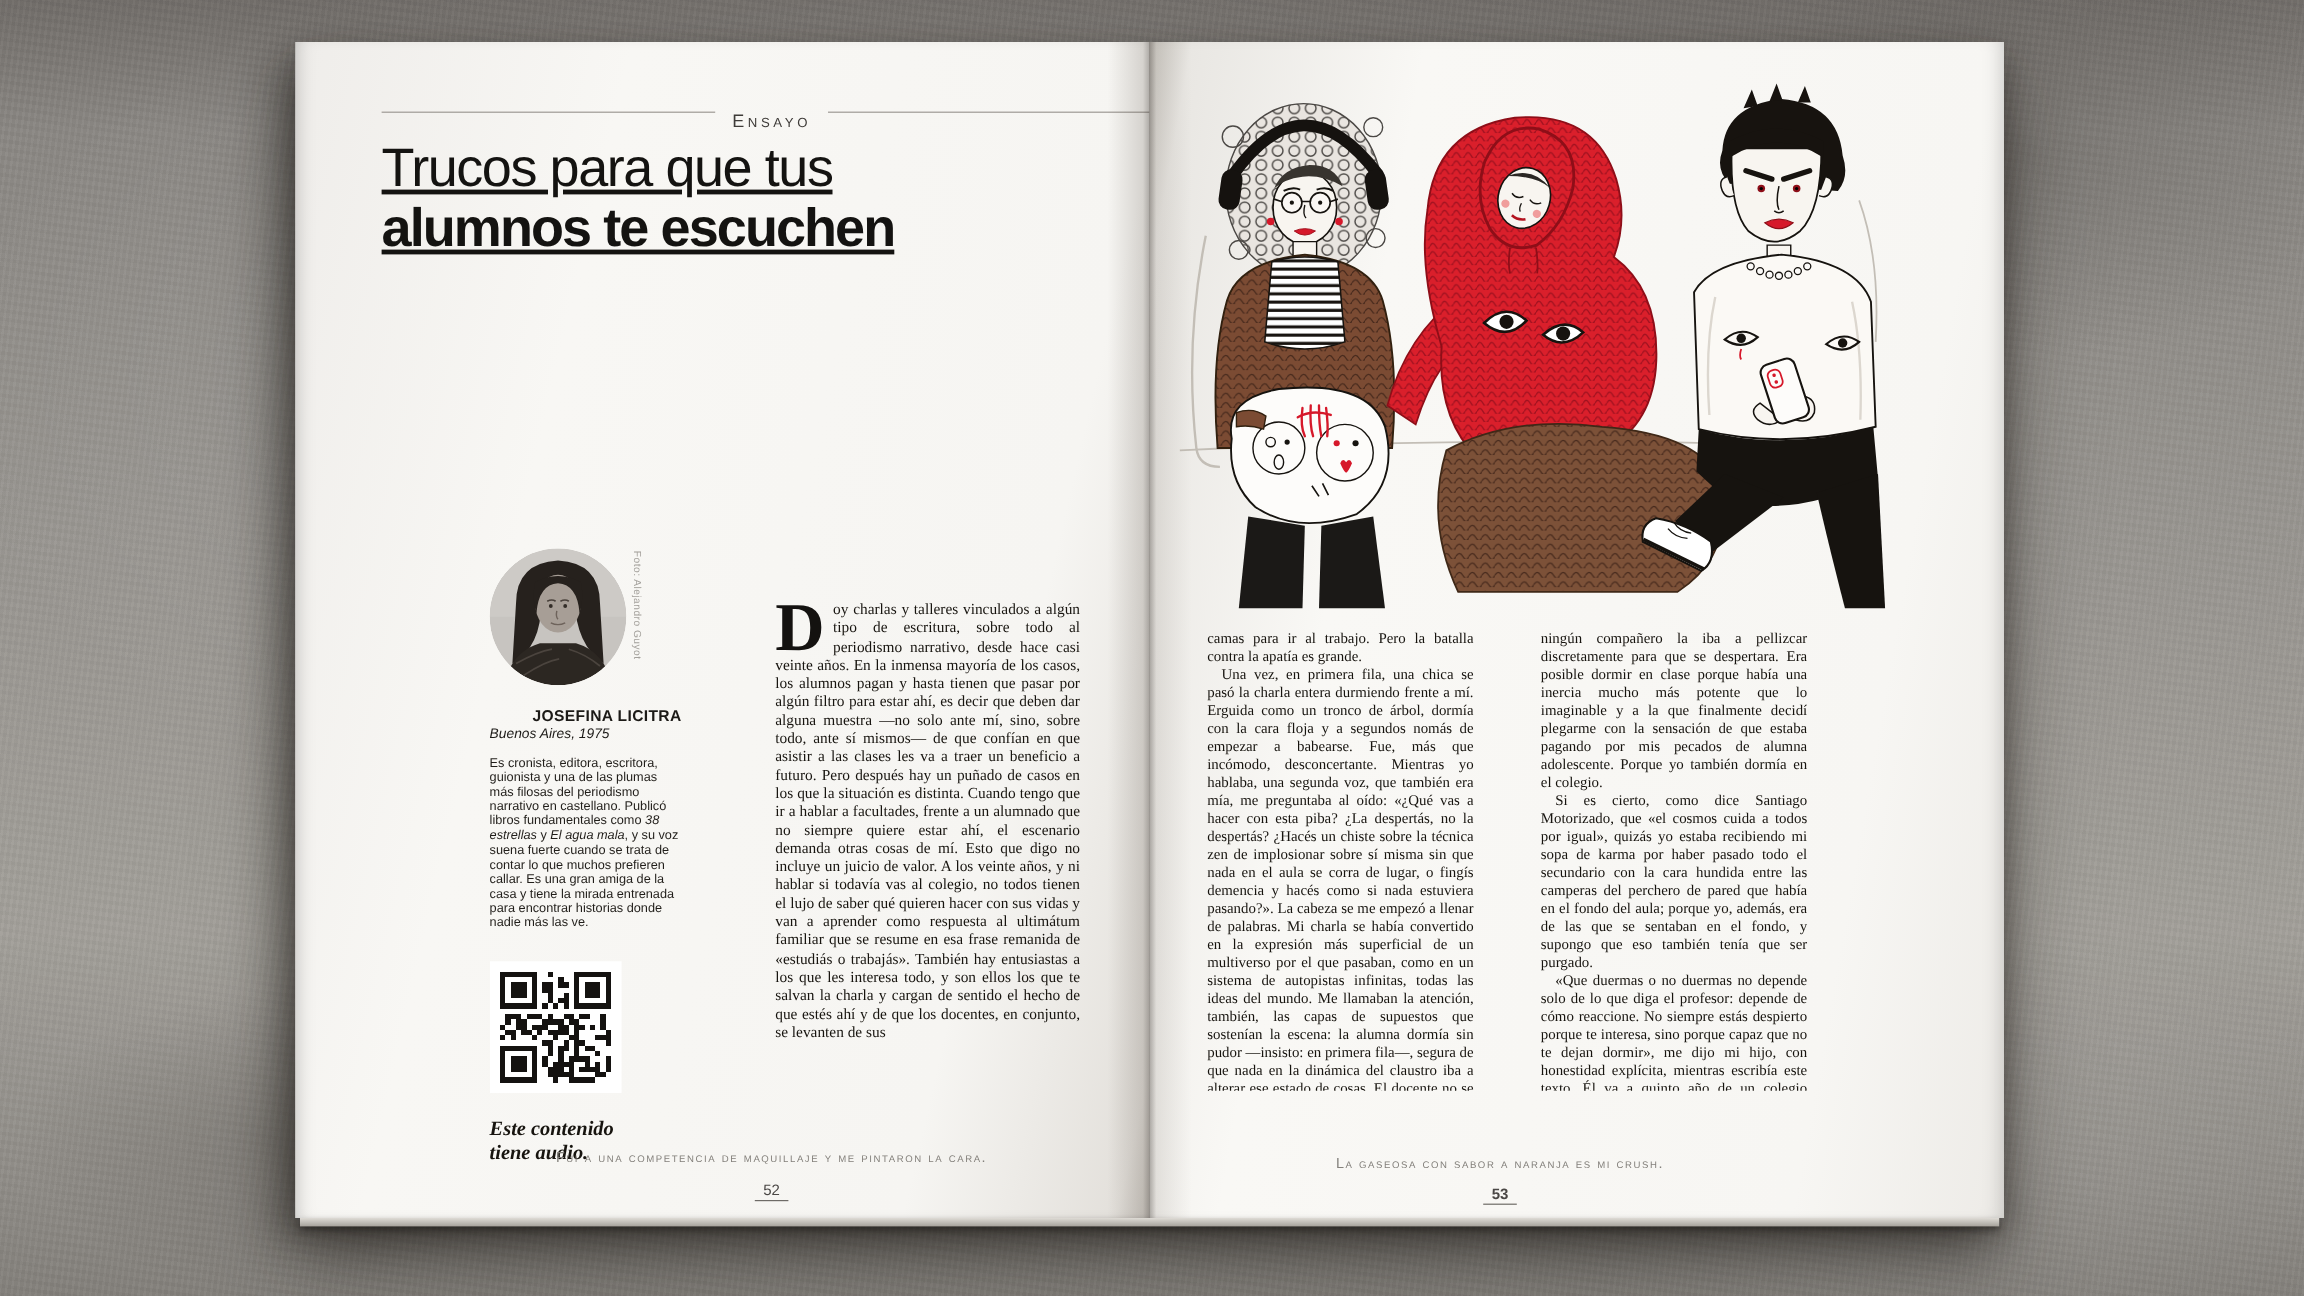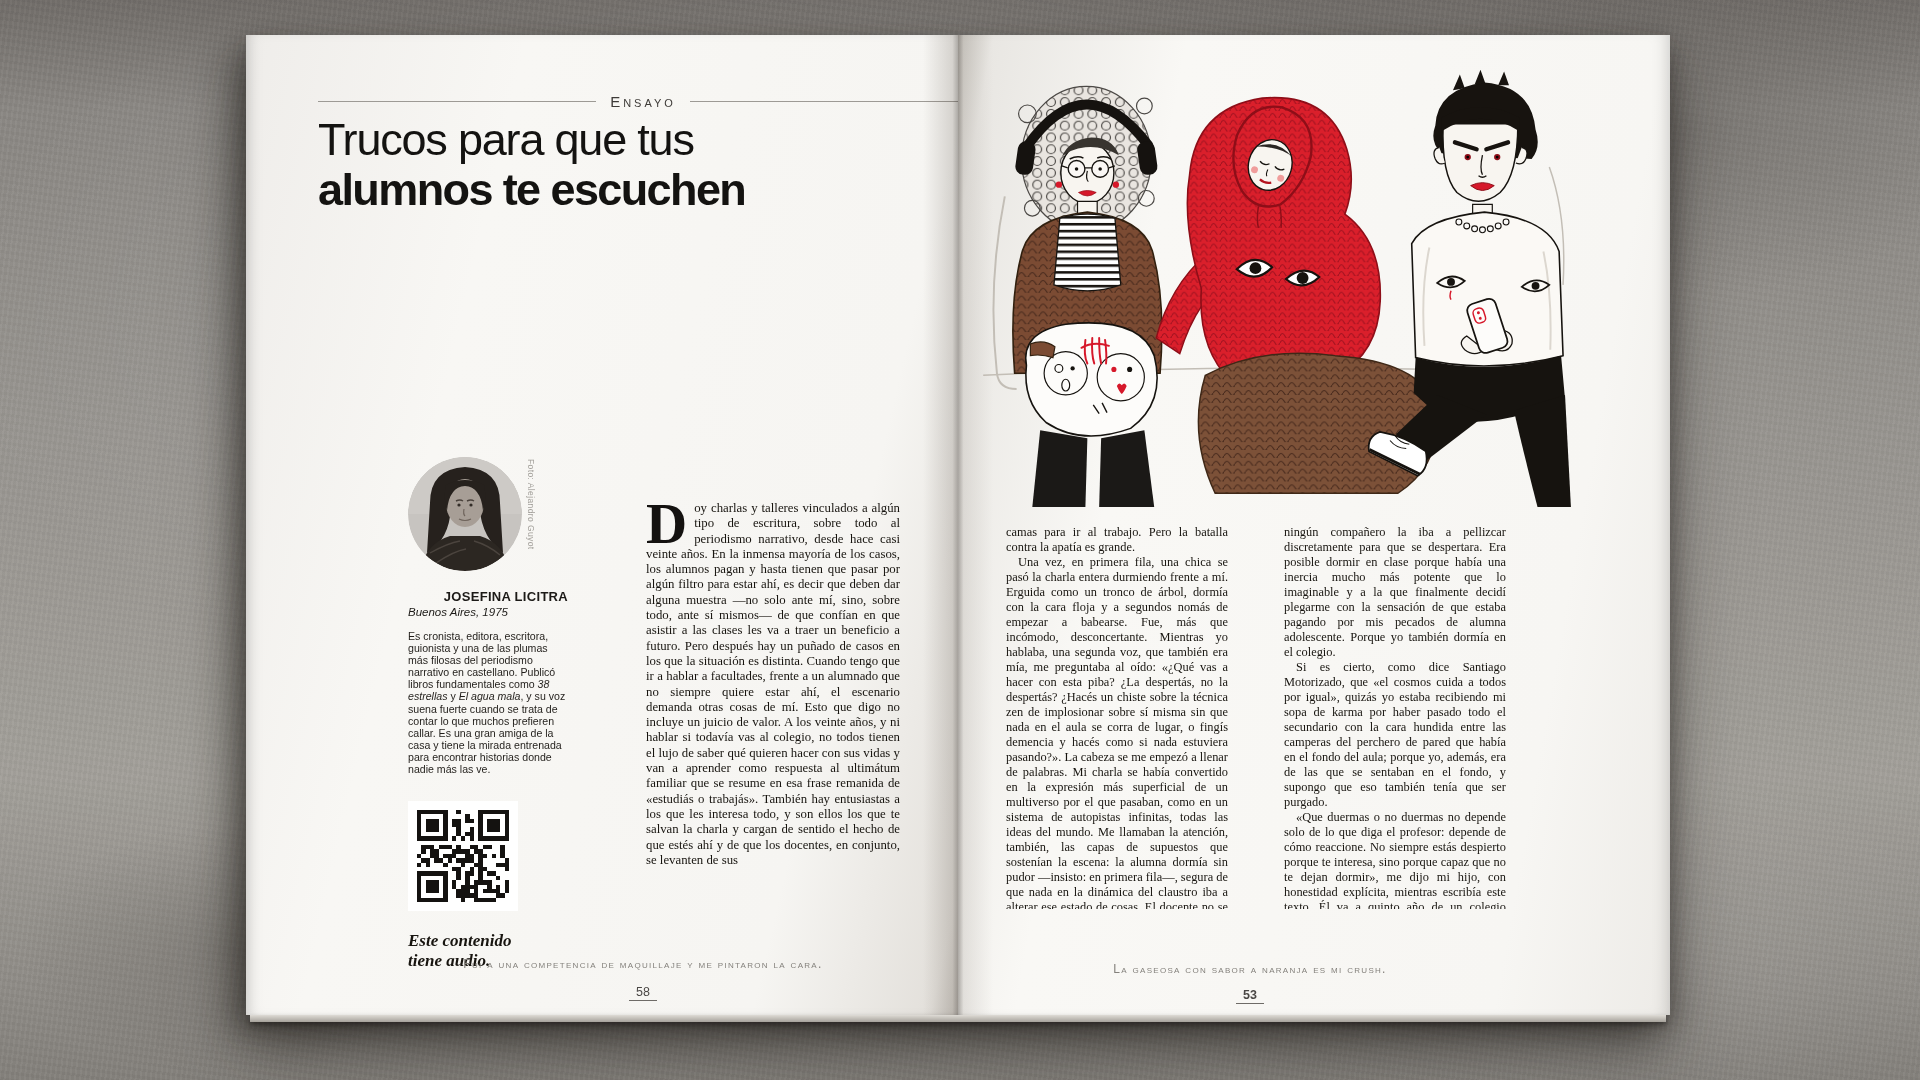--- a/index.html
+++ b/index.html
@@ -26,26 +26,26 @@
     background:linear-gradient(to bottom,#dedbd5,#a6a29b);box-shadow:0 3px 5px rgba(20,18,15,.45);}
   .page{position:relative;width:50%;height:100%;overflow:hidden;}
   .page.left{background:linear-gradient(103deg,#efedea 0%,#f8f7f4 30%,#f6f5f2 78%,#e3e0db 97%,#d4d0ca 100%);
     box-shadow:inset 10px 0 16px -10px rgba(0,0,0,.25);}
   .page.right{background:linear-gradient(100deg,#cfccc6 0%,#e9e7e3 4%,#f9f8f5 26%,#f7f6f3 80%,#edebe7 100%);
     box-shadow:inset -12px 0 18px -12px rgba(0,0,0,.22);}
   .fold{position:absolute;left:50%;top:0;bottom:0;width:70px;margin-left:-35px;pointer-events:none;
     background:linear-gradient(to right,rgba(90,80,70,0) 0%,rgba(85,75,65,.20) 42%,rgba(55,48,42,.38) 50%,rgba(110,100,90,.14) 58%,rgba(110,100,90,0) 100%);}
 
   
-  .kicker-row{position:absolute;left:72px;width:650px;top:58px;display:flex;align-items:center;gap:14px;}
+  .kicker-row{position:absolute;left:72px;width:650px;top:58px;display:flex;gap:14px;}
   .kicker-row .rule{flex:1;height:1px;background:#9d9a95;}
   .kicker{font-variant:small-caps;letter-spacing:3px;font-size:15px;color:#3e3b38;}
   .title{position:absolute;left:72px;top:80px;margin:0;font-weight:400;color:#141311;
     font-size:45px;line-height:50px;letter-spacing:-1.2px;}
-  .title span{display:block;}
+  .title span{display:block;text-decoration:underline;}
   .title .t2{font-weight:700;letter-spacing:-1.6px;}
   .standfirst{position:absolute;left:72px;top:246px;width:436px;margin:0;
     font-family:"Liberation Serif",serif;font-style:italic;font-size:17px;line-height:22px;color:#17140f;}
 
   .author-col{position:absolute;left:162px;top:422px;width:160px;color:#1c1a17;}
   .portrait-wrap{position:relative;width:114px;height:114px;}
   .portrait-wrap svg{display:block;border-radius:50%;}
   .photo-credit{position:absolute;left:118px;top:2px;height:112px;writing-mode:vertical-rl;
     font-size:8.5px;color:#a3a09b;letter-spacing:.4px;white-space:nowrap;}
   .author-name{margin-top:18px;font-size:13px;font-weight:700;letter-spacing:.3px;text-align:right;}
@@ -276,21 +276,21 @@
           </svg>
         </div>
         <div class="qr-caption">Este contenido tiene audio.</div>
       </aside>
 
       <article class="body-col">
         <p><span class="dropcap">D</span><span>oy charlas y talleres vinculados a algún tipo de escritura, sobre todo al periodismo narrativo, desde hace casi veinte años. En la inmensa mayoría de los casos, los alumnos pagan y hasta tienen que pasar por algún filtro para estar ahí, es decir que deben dar alguna muestra —no solo ante mí, sino, sobre todo, ante sí mismos— de que confían en que asistir a las clases les va a traer un beneficio a futuro. Pero después hay un puñado de casos en los que la situación es distinta. Cuando tengo que ir a hablar a facultades, frente a un alumnado que no siempre quiere estar ahí, el escenario demanda otras cosas de mí. Esto que digo no incluye un juicio de valor. A los veinte años, y ni hablar si todavía vas al colegio, no todos tienen el lujo de saber qué quieren hacer con sus vidas y van a aprender como respuesta al ultimátum familiar que se resume en esa frase remanida de «estudiás o trabajás». También hay entusiastas a los que les interesa todo, y son ellos los que te salvan la charla y cargan de sentido el hecho de que estés ahí y de que los docentes, en conjunto, se levanten de sus</span></p>
       </article>
 
       <div class="footer-note fn-left">Fui a una competencia de maquillaje y me pintaron la cara.</div>
-      <div class="page-num pn-left"><span>58</span></div>
+      <div class="page-num pn-left"><span>52</span></div>
     </section>
 
     <section class="page right">
 
       <div class="illustration" role="img" aria-label="Tres estudiantes dibujados a mano: una mujer con auriculares y campera marrón con un bolso garabateado, una figura con buzo rojo con capucha y un joven de pelo negro con buzo blanco mirando el teléfono">
         <svg viewBox="0 0 620 466">
           <defs>
             <pattern id="scrR" width="10" height="7" patternUnits="userSpaceOnUse">
                 <path d="M0,5 Q2.5,0 5,5 T10,5" fill="none" stroke="#a01220" stroke-width="1.1"></path>
               </pattern>

